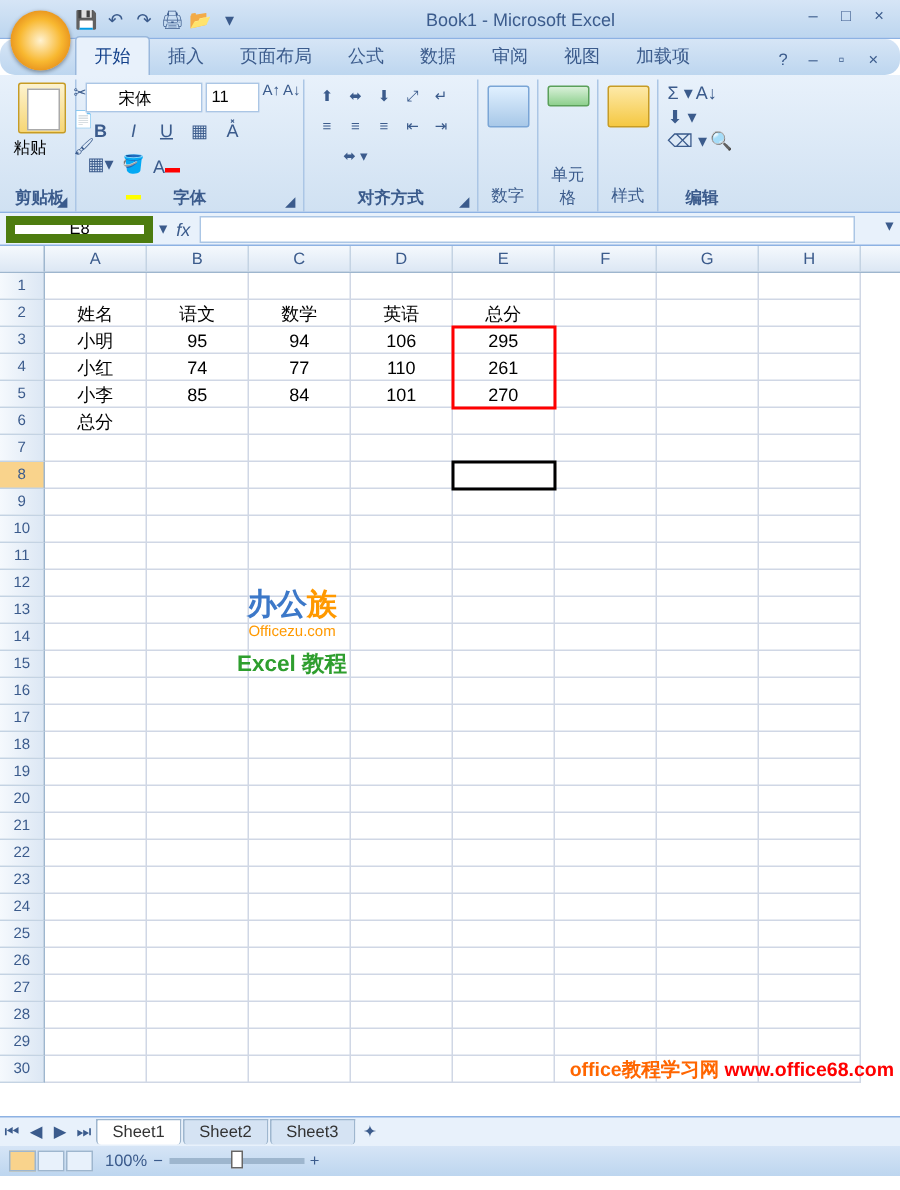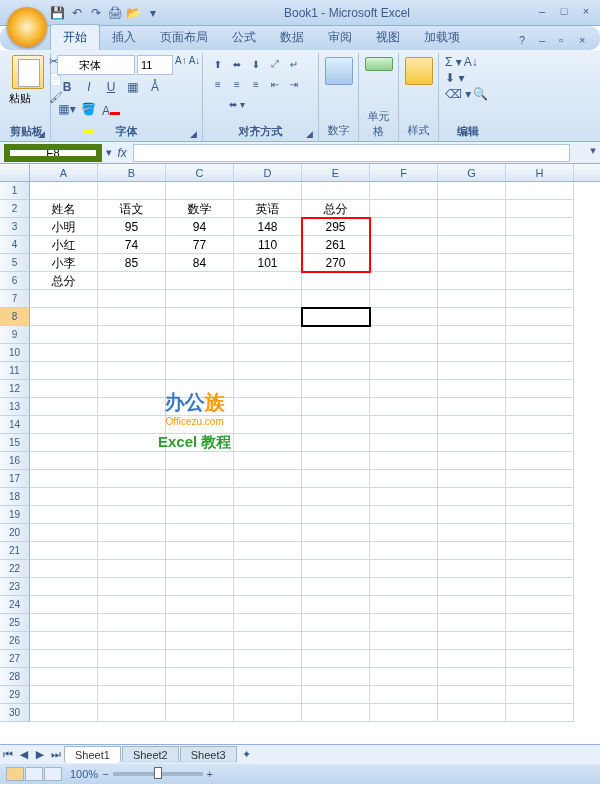--- a/index.html
+++ b/index.html
@@ -309,21 +309,21 @@
           <div class="cell">英语</div>
           <div class="cell">总分</div>
           <div class="cell"></div>
           <div class="cell"></div>
           <div class="cell"></div>
         </div>
         <div class="row">
           <div class="cell">小明</div>
           <div class="cell">95</div>
           <div class="cell">94</div>
-          <div class="cell">148</div>
+          <div class="cell">106</div>
           <div class="cell">295</div>
           <div class="cell"></div>
           <div class="cell"></div>
           <div class="cell"></div>
         </div>
         <div class="row">
           <div class="cell">小红</div>
           <div class="cell">74</div>
           <div class="cell">77</div>
           <div class="cell">110</div>
@@ -586,20 +586,23 @@
           <div class="cell"></div>
           <div class="cell"></div>
           <div class="cell"></div>
           <div class="cell"></div>
           <div class="cell"></div>
           <div class="cell"></div>
           <div class="cell"></div>
           <div class="cell"></div>
         </div>
       </div>
+  </div>
+  <div class="site-wm">
+    <span>office教程学习网</span> <span class="site-wm2">www.office68.com</span>
   </div>
 </div>
 
 <div class="sheet-tabs">
   <span class="nav-btn">⏮</span>
   <span class="nav-btn">◀</span>
   <span class="nav-btn">▶</span>
   <span class="nav-btn">⏭</span>
   <span class="sheet-tab">Sheet1</span>
   <span class="sheet-tab inactive">Sheet2</span>

